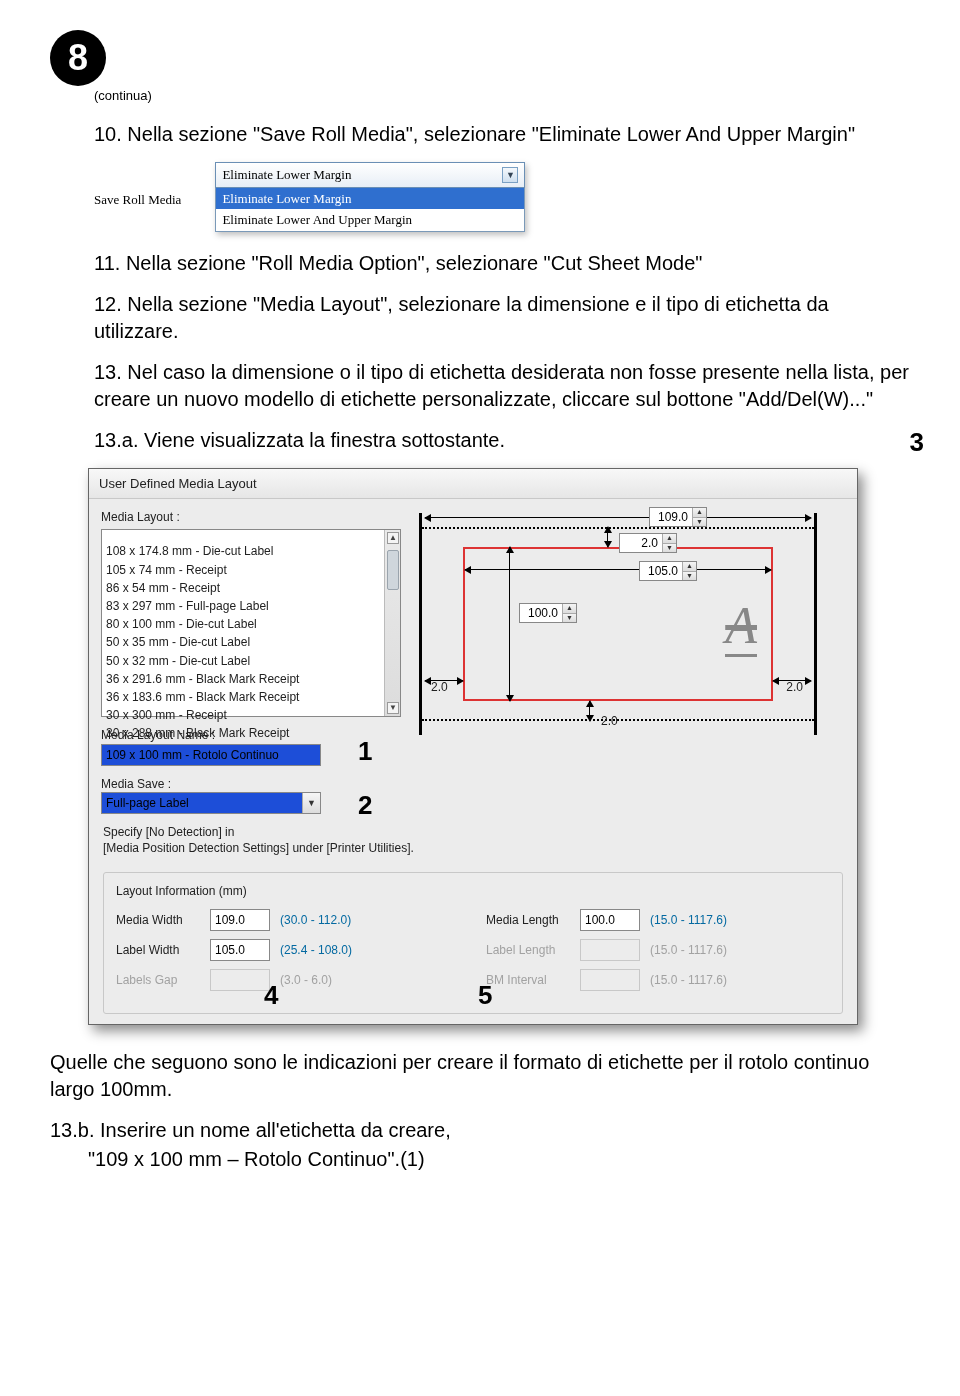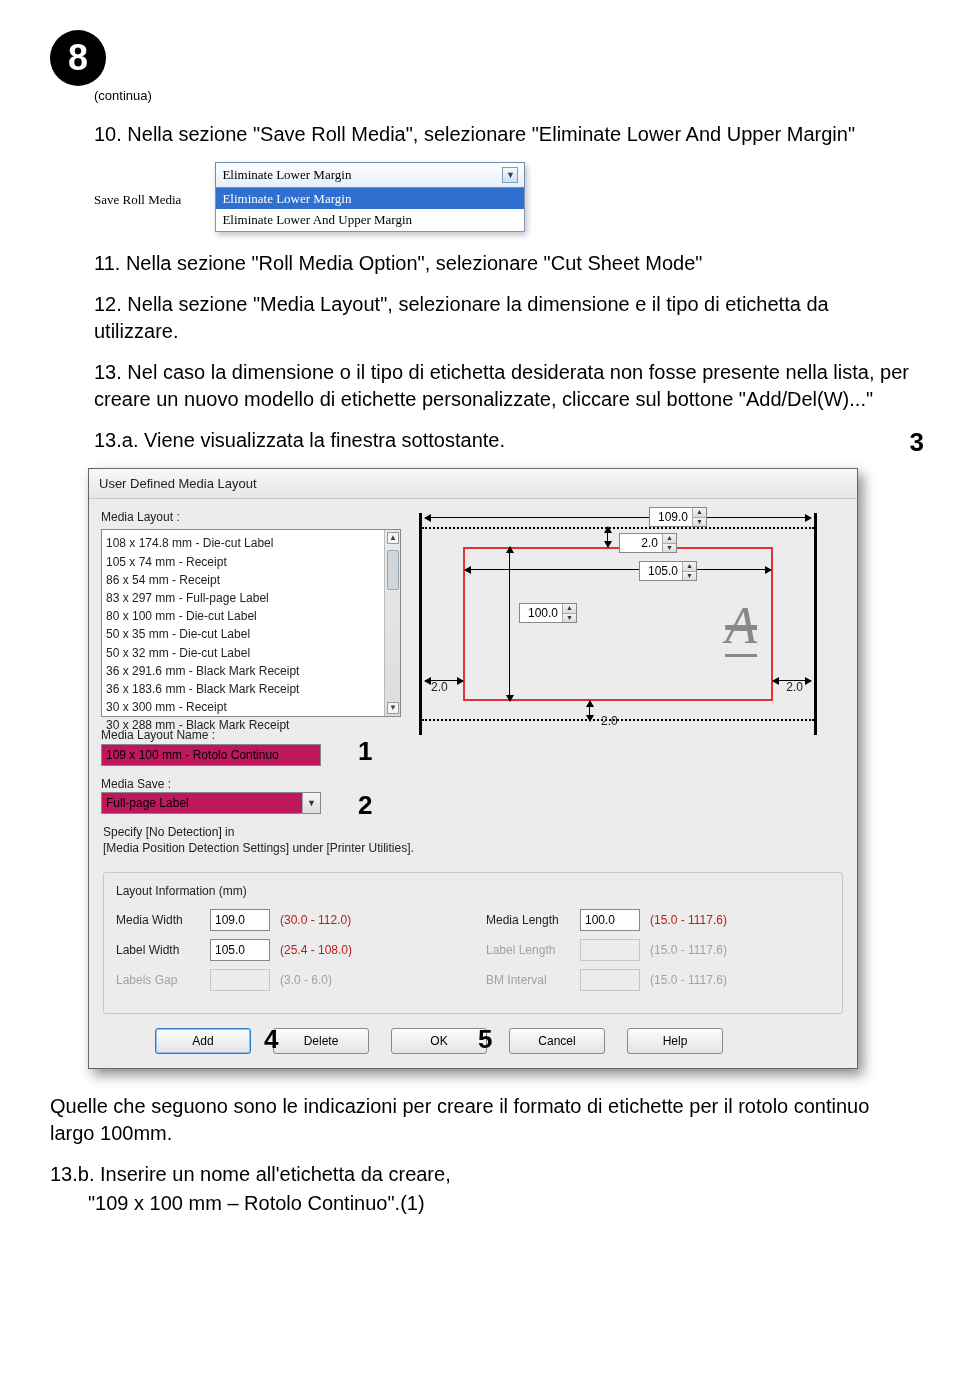--- a/index.html
+++ b/index.html
@@ -21,28 +21,28 @@
   .callout { position: relative; }
   .callout .num3 { position:absolute; right:-14px; top:-2px; font-size:26px; font-weight:bold; }
   .dialog-wrap { margin: 14px 0 24px -6px; position: relative; }
   .dialog { width: 770px; border: 1px solid #666; background: #ececec; box-shadow: 5px 6px 12px rgba(0,0,0,.45); font-family: Tahoma, Arial, sans-serif; font-size: 12px; color:#222; }
   .dlg-title { background: linear-gradient(#f8f8f8,#e6e6e6); padding: 6px 10px; border-bottom:1px solid #c8c8c8; font-size:13px; }
   .dlg-body { display:flex; gap: 12px; padding: 10px 12px 6px; }
   .dlg-left { width: 300px; }
   .dlg-right { flex:1; position:relative; }
   .list-label { margin-bottom: 4px; }
   .listbox { border:1px solid #888; background:#fff; height: 188px; display:flex; }
-  .list-items { flex:1; padding: 4px 4px; }
+  .list-items { flex:1; padding: 12px 4px; }
   .list-items div { white-space: nowrap; padding: 1px 0; font-size: 12px; }
   .sb { width:16px; background: linear-gradient(#eaeaea,#dcdcdc); border-left:1px solid #bbb; position:relative; }
   .sb .arr { position:absolute; left:2px; width:12px; height:12px; background:#f4f4f4; border:1px solid #999; font-size:8px; text-align:center; line-height:10px; color:#444;}
   .sb .arr.up{ top:2px;} .sb .arr.dn{ bottom:2px;}
   .sb .thumb{ position:absolute; left:2px; top:20px; width:12px; height:40px; background:#cfd6dc; border:1px solid #9aa4ad; border-radius:2px;}
   .field-row { margin-top: 10px; }
-  .field-row input { width: 220px; border:1px solid #888; background:#be185d; padding:3px 4px; font-family:inherit; font-size:12px; }
+  .field-row input { width: 220px; border:1px solid #888; background:#1d4ed8; padding:3px 4px; font-family:inherit; font-size:12px; }
   .combo { width: 220px; display:flex; border:1px solid #888; background:#fff; }
   .combo input { flex:1; border:none; padding:3px 4px; font-family:inherit; font-size:12px; }
   .combo .cbtn { width:18px; background:linear-gradient(#f6f6f6,#dcdcdc); border-left:1px solid #aaa; display:flex; align-items:center; justify-content:center; font-size:9px; color:#333; }
   .preview { position:relative; width: 410px; height: 230px; background:#ececec; }
   .sketch { position:absolute; left:6px; top:4px; right:6px; bottom:4px; }
   .outer { position:absolute; left:0; top:0; width:100%; height:100%; border-left:3px solid #000; border-right:3px solid #000; }
   .dotted-top { position:absolute; left:3px; right:3px; top:14px; border-top:2px dotted #000; }
   .dotted-bot { position:absolute; left:3px; right:3px; bottom:14px; border-top:2px dotted #000; }
   .redbox { position:absolute; left:44px; right:44px; top:34px; bottom:34px; border:2px solid #d33; }
   .spin { display:inline-flex; align-items:center; background:#fff; border:1px solid #888; height:20px; }
@@ -63,21 +63,21 @@
   .Aletter { position:absolute; font-family: "Times New Roman", serif; font-style:italic; font-size:52px; color:#888; right:60px; top:78px; text-decoration: line-through; }
   .Aletter span{ border-bottom:3px solid #888; }
   .hint { padding: 4px 14px 10px; font-size:12px; }
   .group { margin: 6px 14px 10px; border:1px solid #c8c8c8; border-radius:3px; padding: 10px 12px 14px; background:#ececec; }
   .group-title { margin-bottom:10px; font-size:12px; }
   .grow { display:flex; gap: 26px; }
   .gcol { flex:1; }
   .grow2 { display:flex; align-items:center; gap:10px; margin-bottom:8px; font-size:12px; }
   .grow2 .lbl { width:84px; }
   .grow2 input { width:60px; border:1px solid #888; background:#fff; padding:3px 4px; font-family:inherit; font-size:12px; text-align:left; }
-  .grow2 .rng { color:#b91c1c; font-size:12px; }
+  .grow2 .rng { color:#0369a1; font-size:12px; }
   .grow2.disabled .lbl,.grow2.disabled .rng{ color:#a2a2a2; }
   .grow2.disabled input{ background:#ececec; border-color:#c8c8c8; }
   .btnrow { display:flex; gap: 22px; padding: 4px 14px 14px; justify-content:flex-start; }
   .btnrow .sp1{ width:30px; }
   .btn { width:96px; padding:5px 0; text-align:center; border:1px solid #8a8a8a; background:linear-gradient(#fdfdfd,#e3e3e3); border-radius:3px; font-family:inherit; font-size:12px; }
   .btn.primary { border:1px solid #2f78c8; box-shadow: 0 0 0 1px #8ec0ef inset; }
   .bignum { position:absolute; font-size:26px; font-weight:bold; color:#000; }
   .n1 { left:270px; top:266px; }
   .n2 { left:270px; top:320px; }
   .n4 { left:176px; bottom:12px; }
@@ -254,28 +254,20 @@
             </div>
             <div class="grow2 disabled">
               <span class="lbl">BM Interval</span>
               <input disabled="" value="" style="">
               <span class="rng">(15.0 - 1117.6)</span>
             </div>
           </div>
         </div>
       </div>
 
-      <div class="btnrow">
-        <div class="sp1"></div>
-        <button class="btn primary">Add</button>
-        <button class="btn">Delete</button>
-        <button class="btn">OK</button>
-        <button class="btn">Cancel</button>
-        <button class="btn">Help</button>
-      </div>
     </div>
     <div class="bignum n1">1</div>
     <div class="bignum n2">2</div>
     <div class="bignum n4">4</div>
     <div class="bignum n5">5</div>
   </div>
 </div>
 
 <div class="foot">
   <div class="item">Quelle che seguono sono le indicazioni per creare il formato di etichette per il rotolo continuo largo 100mm.</div>

